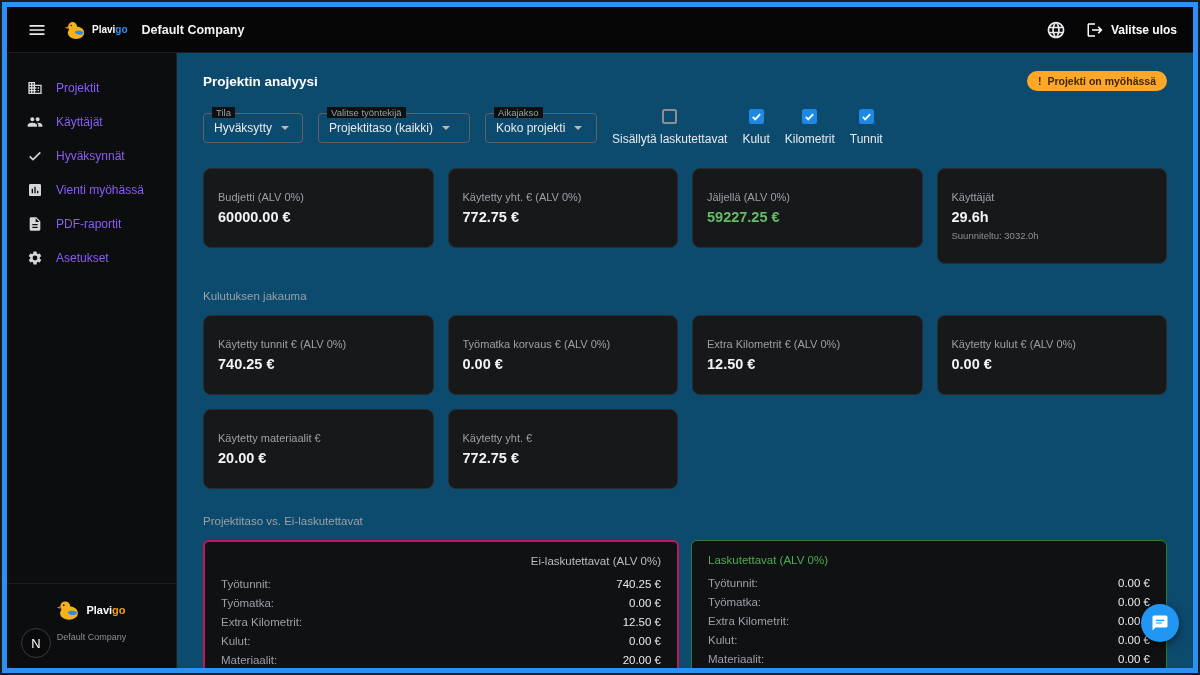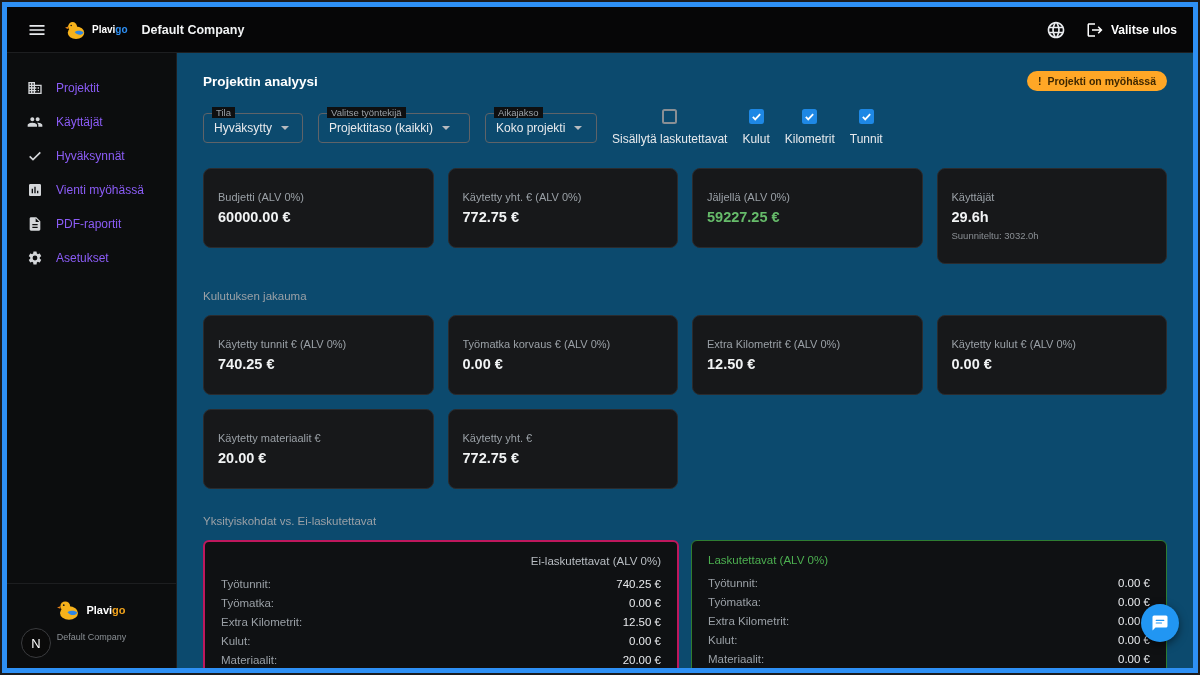--- a/index.html
+++ b/index.html
@@ -281,21 +281,21 @@
         <div class="card">
           <div class="card-label">Käytetty materiaalit €</div>
           <div class="card-value">20.00 €</div>
         </div>
         <div class="card">
           <div class="card-label">Käytetty yht. €</div>
           <div class="card-value">772.75 €</div>
         </div>
       </div>
 
-      <div class="section-label">Yksityiskohdat vs. Ei-laskutettavat</div>
+      <div class="section-label">Projektitaso vs. Ei-laskutettavat</div>
       <div class="panels">
         <div class="panel blue">
           <div class="panel-title">Ei-laskutettavat (ALV 0%)</div>
           <div class="p-row">
               <span class="p-label">Työtunnit:</span>
               <span class="p-value">740.25 €</span>
             </div>
           <div class="p-row">
               <span class="p-label">Työmatka:</span>
               <span class="p-value">0.00 €</span>

